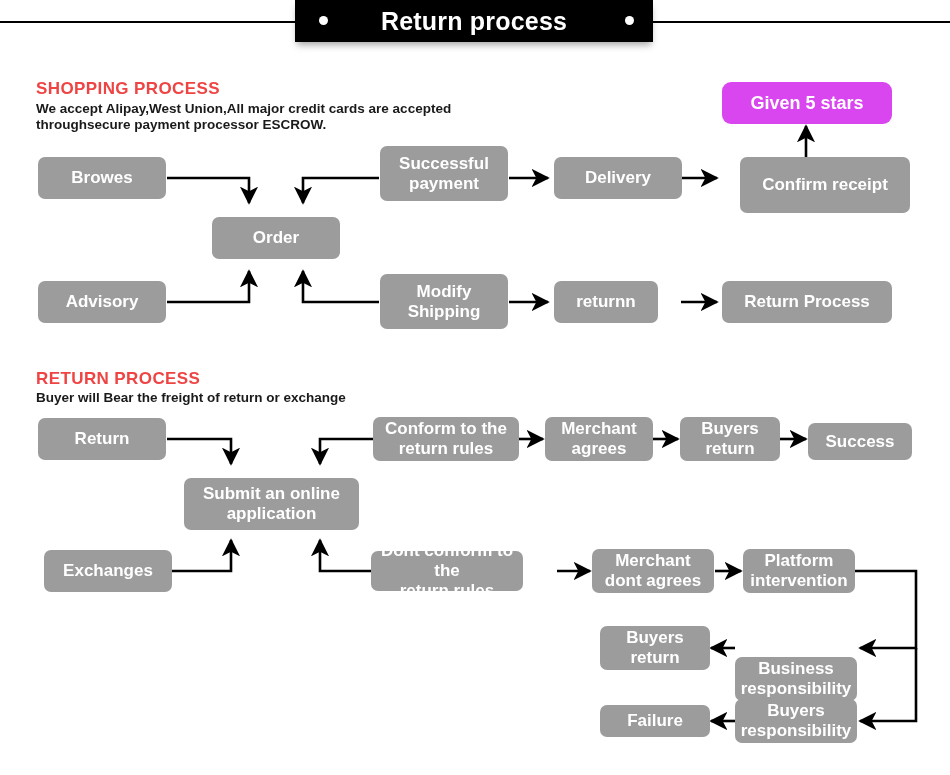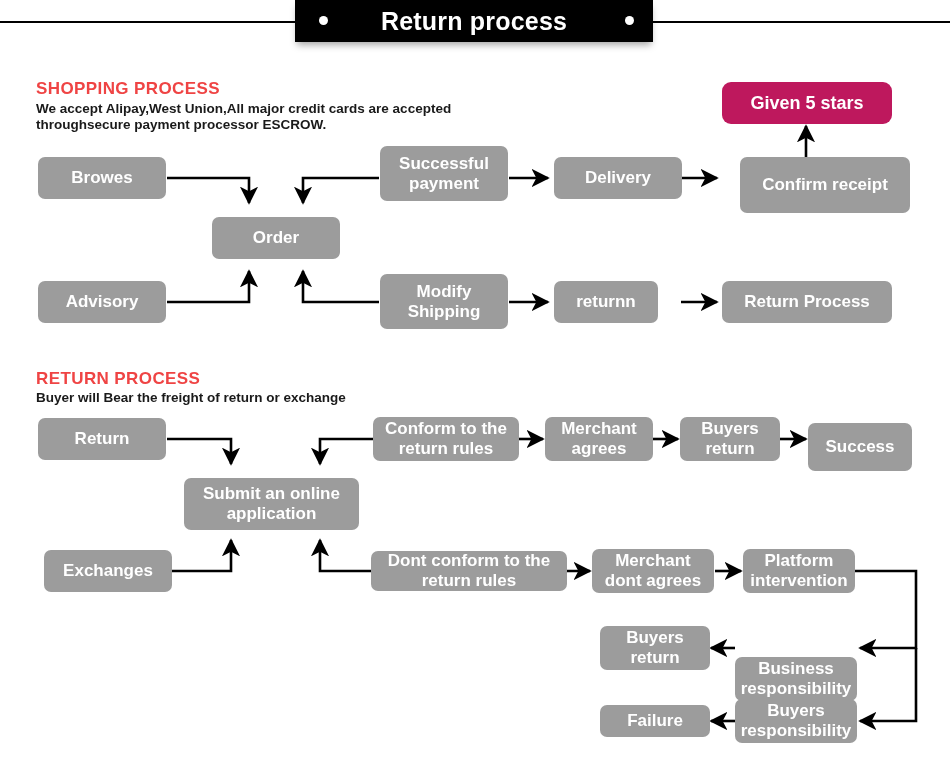--- a/index.html
+++ b/index.html
@@ -87,21 +87,21 @@
     font-size: 17px;
     line-height: 20px;
     display: flex;
     align-items: center;
     justify-content: center;
     text-align: center;
     padding: 0 6px;
     white-space: pre-line;
   }
   .node.accent {
-    background: #be185d;
+    background: #d946ef;
     border-radius: 9px;
     font-size: 18px;
   }
 
   
   #wires {
     position: absolute;
     left: 0;
     top: 0;
     width: 950px;
@@ -208,28 +208,28 @@
 
   <div class="node" style="left:373px; top:417px; width:146px; height:44px;">Conform to the
 return rules</div>
 
   <div class="node" style="left:545px; top:417px; width:108px; height:44px;">Merchant
 agrees</div>
 
   <div class="node" style="left:680px; top:417px; width:100px; height:44px;">Buyers
 return</div>
 
-  <div class="node" style="left:808px; top:423px; width:104px; height:48px;">Success</div>
+  <div class="node" style="left:808px; top:423px; width:104px; height:37px;">Success</div>
 
   <div class="node" style="left:184px; top:478px; width:175px; height:52px;">Submit an online
 application</div>
 
   <div class="node" style="left:38px; top:550px; width:128px; height:42px;margin-left:6px;">Exchanges</div>
 
-  <div class="node" style="left:371px; top:551px; width:196px; height:40px;">Dont conform to the
+  <div class="node" style="left:371px; top:551px; width:152px; height:40px;">Dont conform to the
 return rules</div>
 
   <div class="node" style="left:592px; top:549px; width:122px; height:44px;">Merchant
 dont agrees</div>
 
   <div class="node" style="left:743px; top:549px; width:112px; height:44px;">Platform
 intervention</div>
 
   <div class="node" style="left:735px; top:626px; width:122px; height:44px;margin-top:31px;">Business
 responsibility</div>

